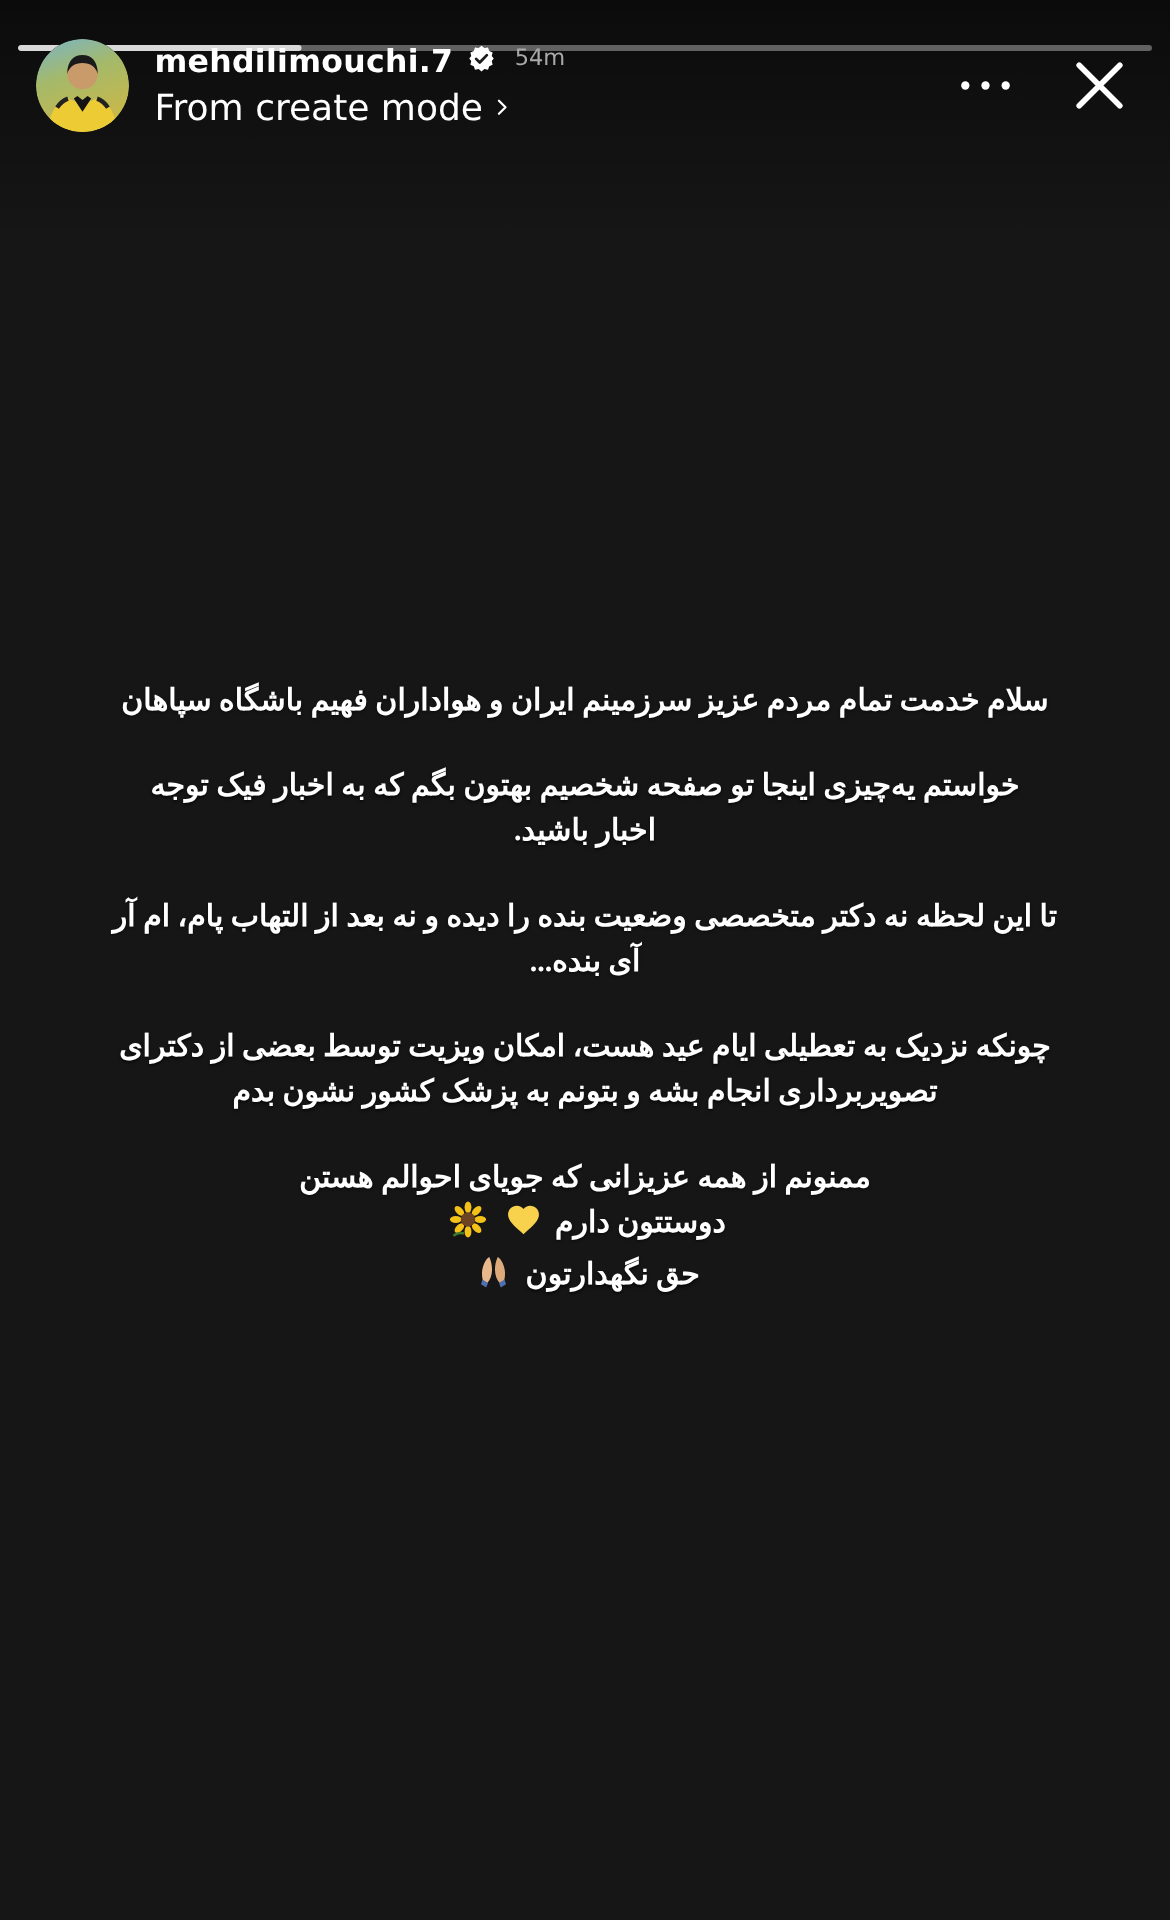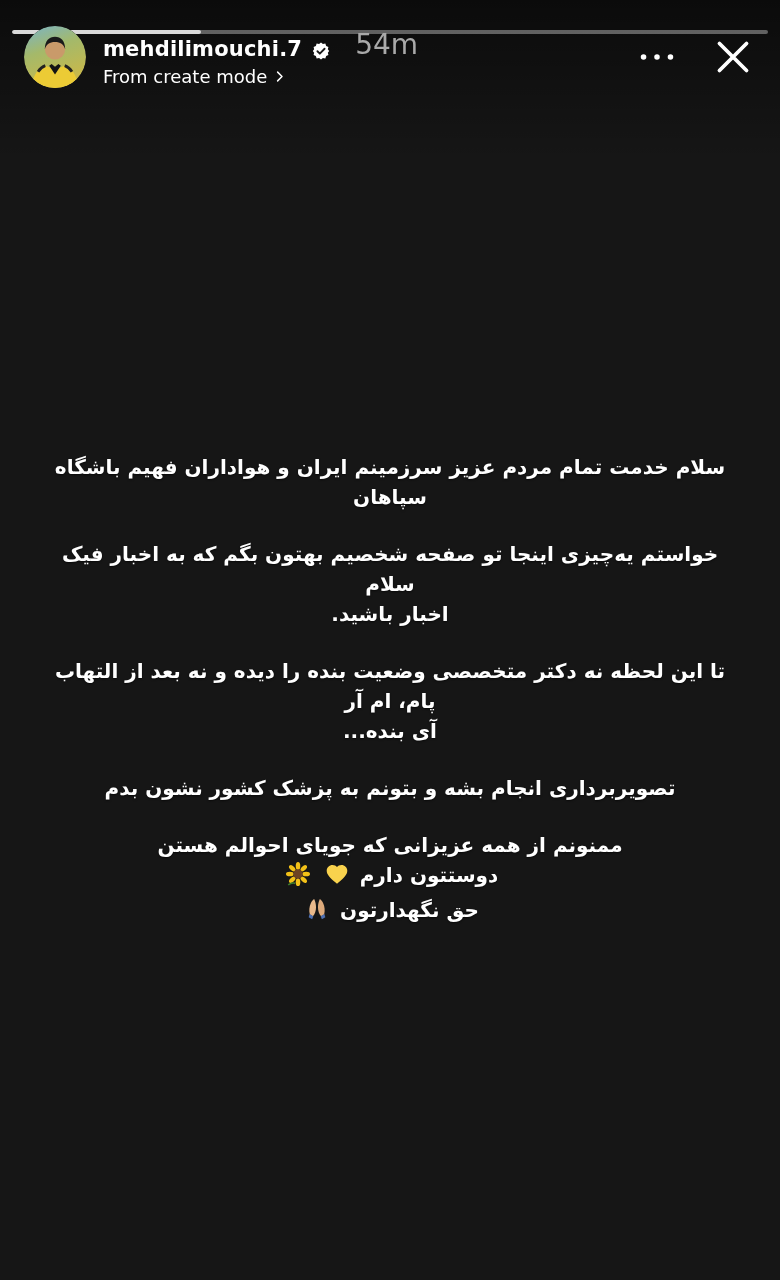--- a/index.html
+++ b/index.html
@@ -27,37 +27,37 @@
   .header {
     position:absolute; top:26px; left:24px; right:18px;
     display:flex; align-items:center;
   }
   .avatar {
     width:62px; height:62px; border-radius:50%; overflow:hidden;
     flex:none; cursor:pointer; background:#333;
   }
   .avatar svg { display:block; }
   .user-info { margin-left:17px; flex:1; min-width:0; }
-  .user-row { display:flex; align-items:flex-end; gap:9px; }
+  .user-row { display:flex; align-items:flex-start; gap:9px; }
   .username { color:#fff; font-size:21px; font-weight:700; letter-spacing:.2px; cursor:pointer; }
   .badge { display:flex; align-items:center; }
-  .timestamp { color:#a9a9a9; font-size:28px; font-weight:400; margin-left:15px; }
+  .timestamp { color:#a9a9a9; font-size:15px; font-weight:400; margin-left:3px; }
   .subtitle-row { display:flex; align-items:center; gap:5px; margin-top:5px; cursor:pointer; }
-  .subtitle { color:#fff; font-size:18px; font-weight:400; }
+  .subtitle { color:#fff; font-size:24px; font-weight:400; }
   .actions { display:flex; align-items:center; gap:24px; flex:none; }
   .icon-btn { background:none; border:none; cursor:pointer; display:flex; align-items:center; justify-content:center; padding:4px; }
 
   
   .story-text {
     position:absolute; top:452px; left:0; width:100%;
     direction:rtl; text-align:center;
     color:#fff; font-size:20px; font-weight:700; line-height:30px;
     text-shadow:0 1px 2px rgba(0,0,0,0.6);
   }
-  .para { margin:0 38px 27px; }
+  .para { margin:0 38px 27px;font-family:Liberation Serif, serif; }
   .line { display:block; }
   .emoji { display:inline-block; vertical-align:-5px; margin:0 3px; }
   .emoji svg { display:inline-block; }
 </style>
 </head>
 <body>
 
 <div class="story">
   <div class="top-gradient"></div>
 
@@ -129,28 +129,29 @@
         </span>
       </button>
     </div>
   </div>
 
   <div class="story-text" dir="rtl">
     <p class="para">
       <span class="line">سلام خدمت تمام مردم عزیز سرزمینم ایران و هواداران فهیم باشگاه سپاهان</span>
     </p>
     <p class="para">
-      <span class="line">خواستم یه‌چیزی اینجا تو صفحه شخصیم بهتون بگم که به اخبار فیک سلام</span>
+      <span class="line">خواستم یه‌چیزی اینجا تو صفحه شخصیم بهتون بگم که به اخبار فیک توجه</span>
       <span class="line">اخبار باشید.</span>
     </p>
     <p class="para">
       <span class="line">تا این لحظه نه دکتر متخصصی وضعیت بنده را دیده و نه بعد از التهاب پام، ام آر</span>
       <span class="line">آی بنده...</span>
     </p>
     <p class="para">
+      <span class="line">چونکه نزدیک به تعطیلی ایام عید هست، امکان ویزیت توسط بعضی از دکترای</span>
       <span class="line">تصویربرداری انجام بشه و بتونم به پزشک کشور نشون بدم</span>
     </p>
     <p class="para">
       <span class="line">ممنونم از همه عزیزانی که جویای احوالم هستن</span>
       <span class="line">
         <span>دوستتون دارم</span>
         <span class="emoji">
           <svg viewBox="0 0 24 24" width="26" height="26">
             <path fill="#f9d24d" d="M12 21.1l-1.3-1.2C5.9 15.6 2.5 12.6 2.5 8.9 2.5 5.9 4.9 3.6 7.9 3.6c1.7 0 3.3.8 4.1 2 .8-1.2 2.4-2 4.1-2 3 0 5.4 2.3 5.4 5.3 0 3.7-3.4 6.7-8.2 11z"></path>
           </svg>

